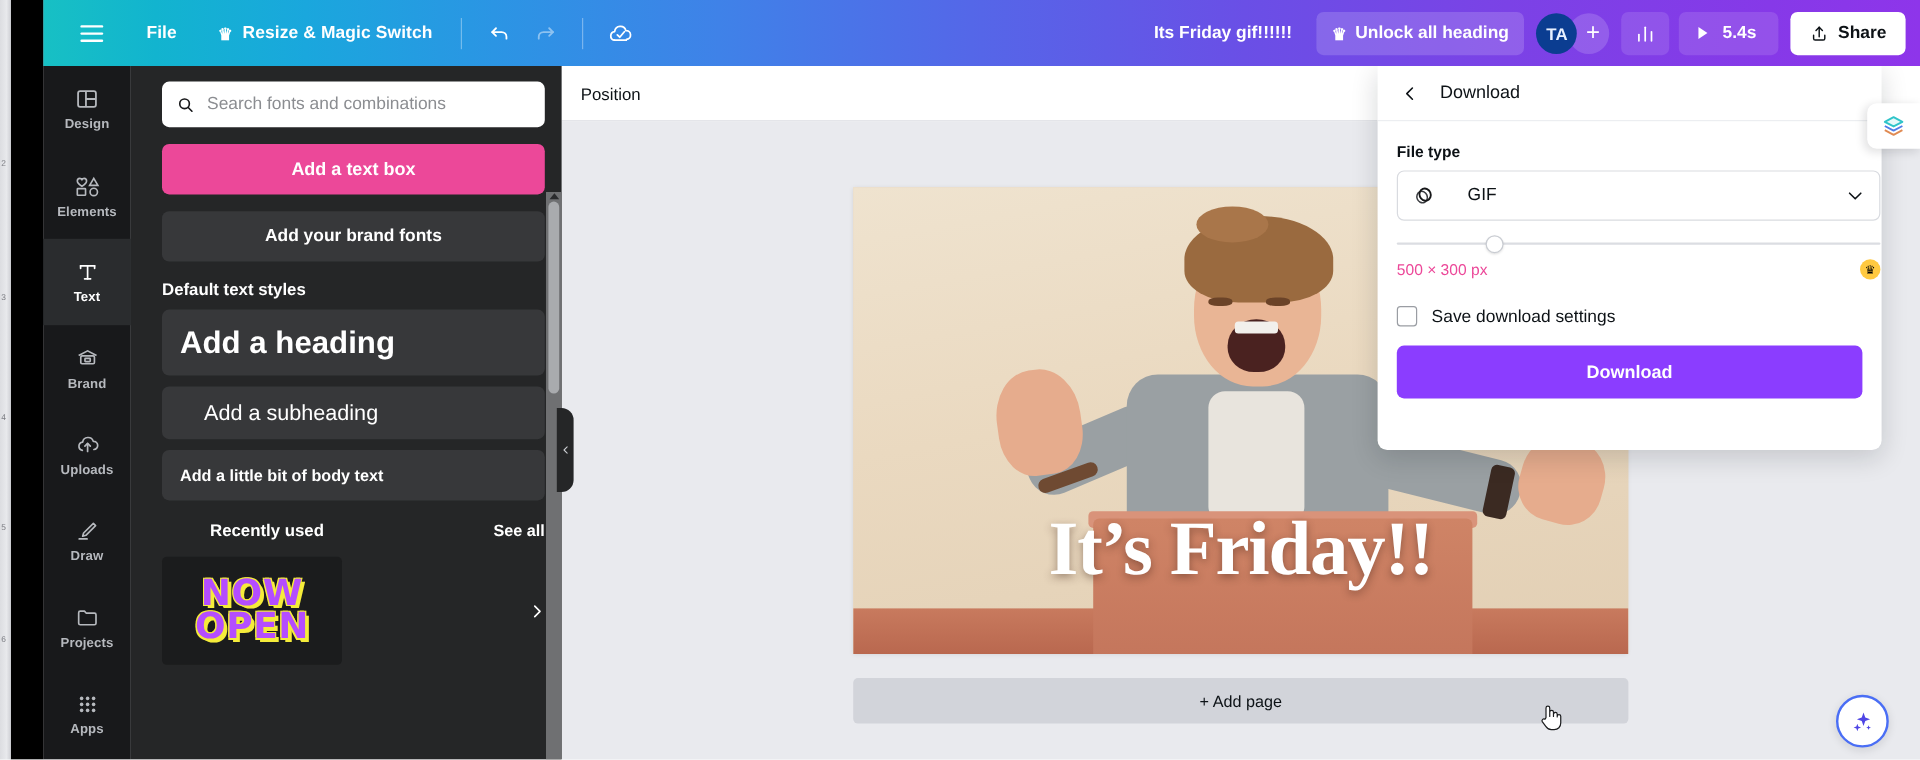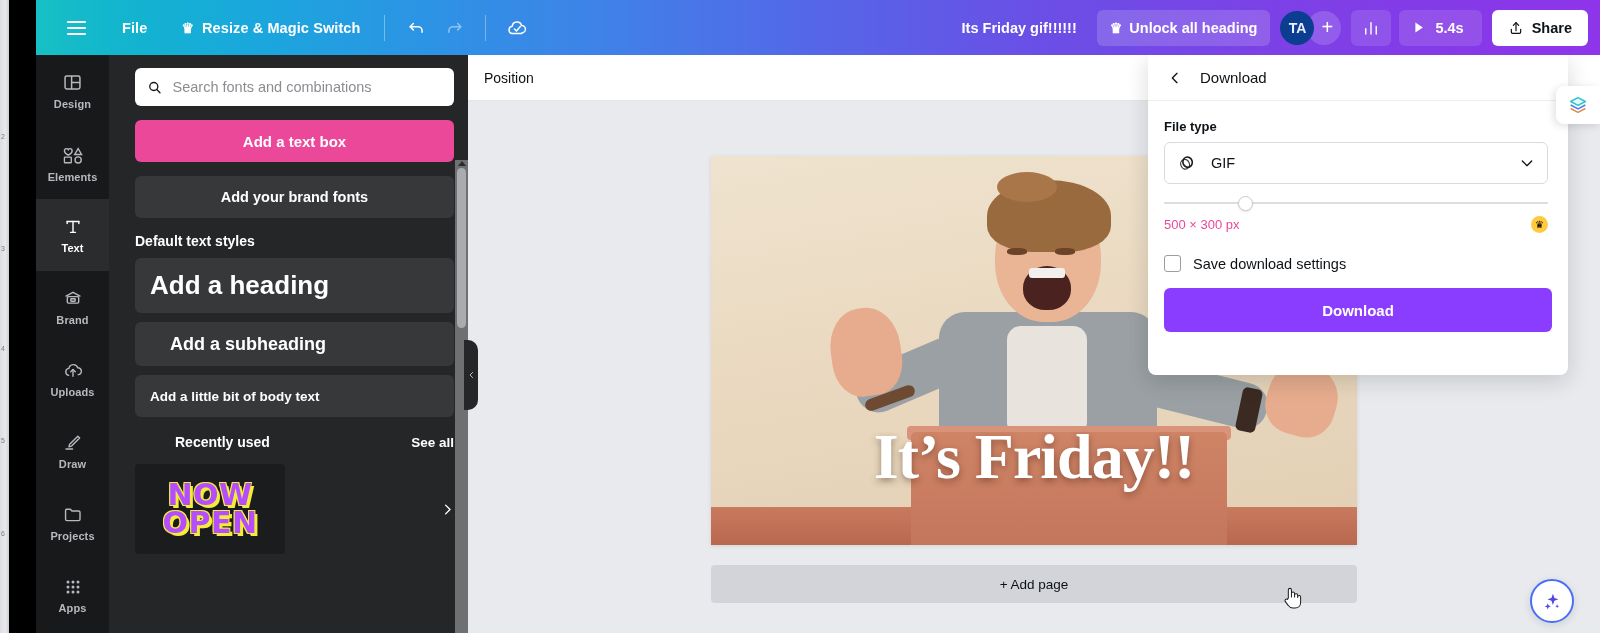--- a/index.html
+++ b/index.html
@@ -134,21 +134,21 @@
     align-items:center; justify-content:center; cursor:pointer;
   }
   .section-title {
     margin-top:15px; color:#fff; font-size:14px; font-weight:700;
   }
   .style-card {
     margin-top:9px; background:#37383a; border-radius:6px; color:#fff;
     display:flex; align-items:center; padding-left:15px; cursor:pointer;
   }
   .style-heading { height:55px; font-size:26px; font-weight:700; }
-  .style-sub { height:44px; font-size:18px; font-weight:700;padding-left:35px; }
+  .style-sub { height:44px; font-size:18px; font-weight:400;padding-left:35px; }
   .style-body { height:42px; font-size:13.5px; font-weight:700; }
   .row-head {
     margin-top:17px; display:flex; align-items:center; justify-content:space-between;padding-left:40px;
   }
   .see-all { color:#fff; font-size:13.5px; font-weight:700; cursor:pointer; }
   .recent-row { margin-top:14px; display:flex; gap:14px; position:relative; }
   .recent-card {
     width:150px; height:90px; background:#1b1c1d; border-radius:4px;
     display:flex; align-items:center; justify-content:center; cursor:pointer;
     overflow:hidden; position:relative;
@@ -305,25 +305,25 @@
     background:#fff; border-radius:0 0 8px 8px;
     box-shadow: 0 6px 22px rgba(14,19,24,.16);
     z-index:48;
   }
   .dl-head {
     height:46px; display:flex; align-items:center; gap:14px; padding-left:16px;
     border-bottom:1px solid #eceef1;
   }
   .dl-back { width:22px; height:22px; display:flex; align-items:center; justify-content:center; cursor:pointer; }
   .dl-title { font-size:15px; color:#0d1216; font-weight:400; }
-  .dl-body { padding:18px 20px 0 16px; }
+  .dl-body { padding:18px 1px 0 16px; }
   .dl-label { font-size:13px; color:#0d1216; font-weight:700; }
   .select-box {
     margin-top:8px; height:42px; border:1px solid #d9dbe0; border-radius:6px;
-    display:flex; align-items:center; padding:0 12px; gap:12px; cursor:pointer;
+    display:flex; align-items:center; padding:0 12px; gap:24px; cursor:pointer;
   }
   .select-box .val { font-size:14.5px; color:#0d1216; flex:1; }
   .size-row {
     margin-top:16px; display:flex; align-items:center; justify-content:space-between;
   }
   .size-label { font-size:13.5px; color:#0d1216; }
   .size-input {
     width:40px; height:24px; border:1px solid #d9dbe0; border-radius:4px;
     background:#f4f5f7; font-size:12.5px; color:#4b4d52;
     display:flex; align-items:center; justify-content:center;

